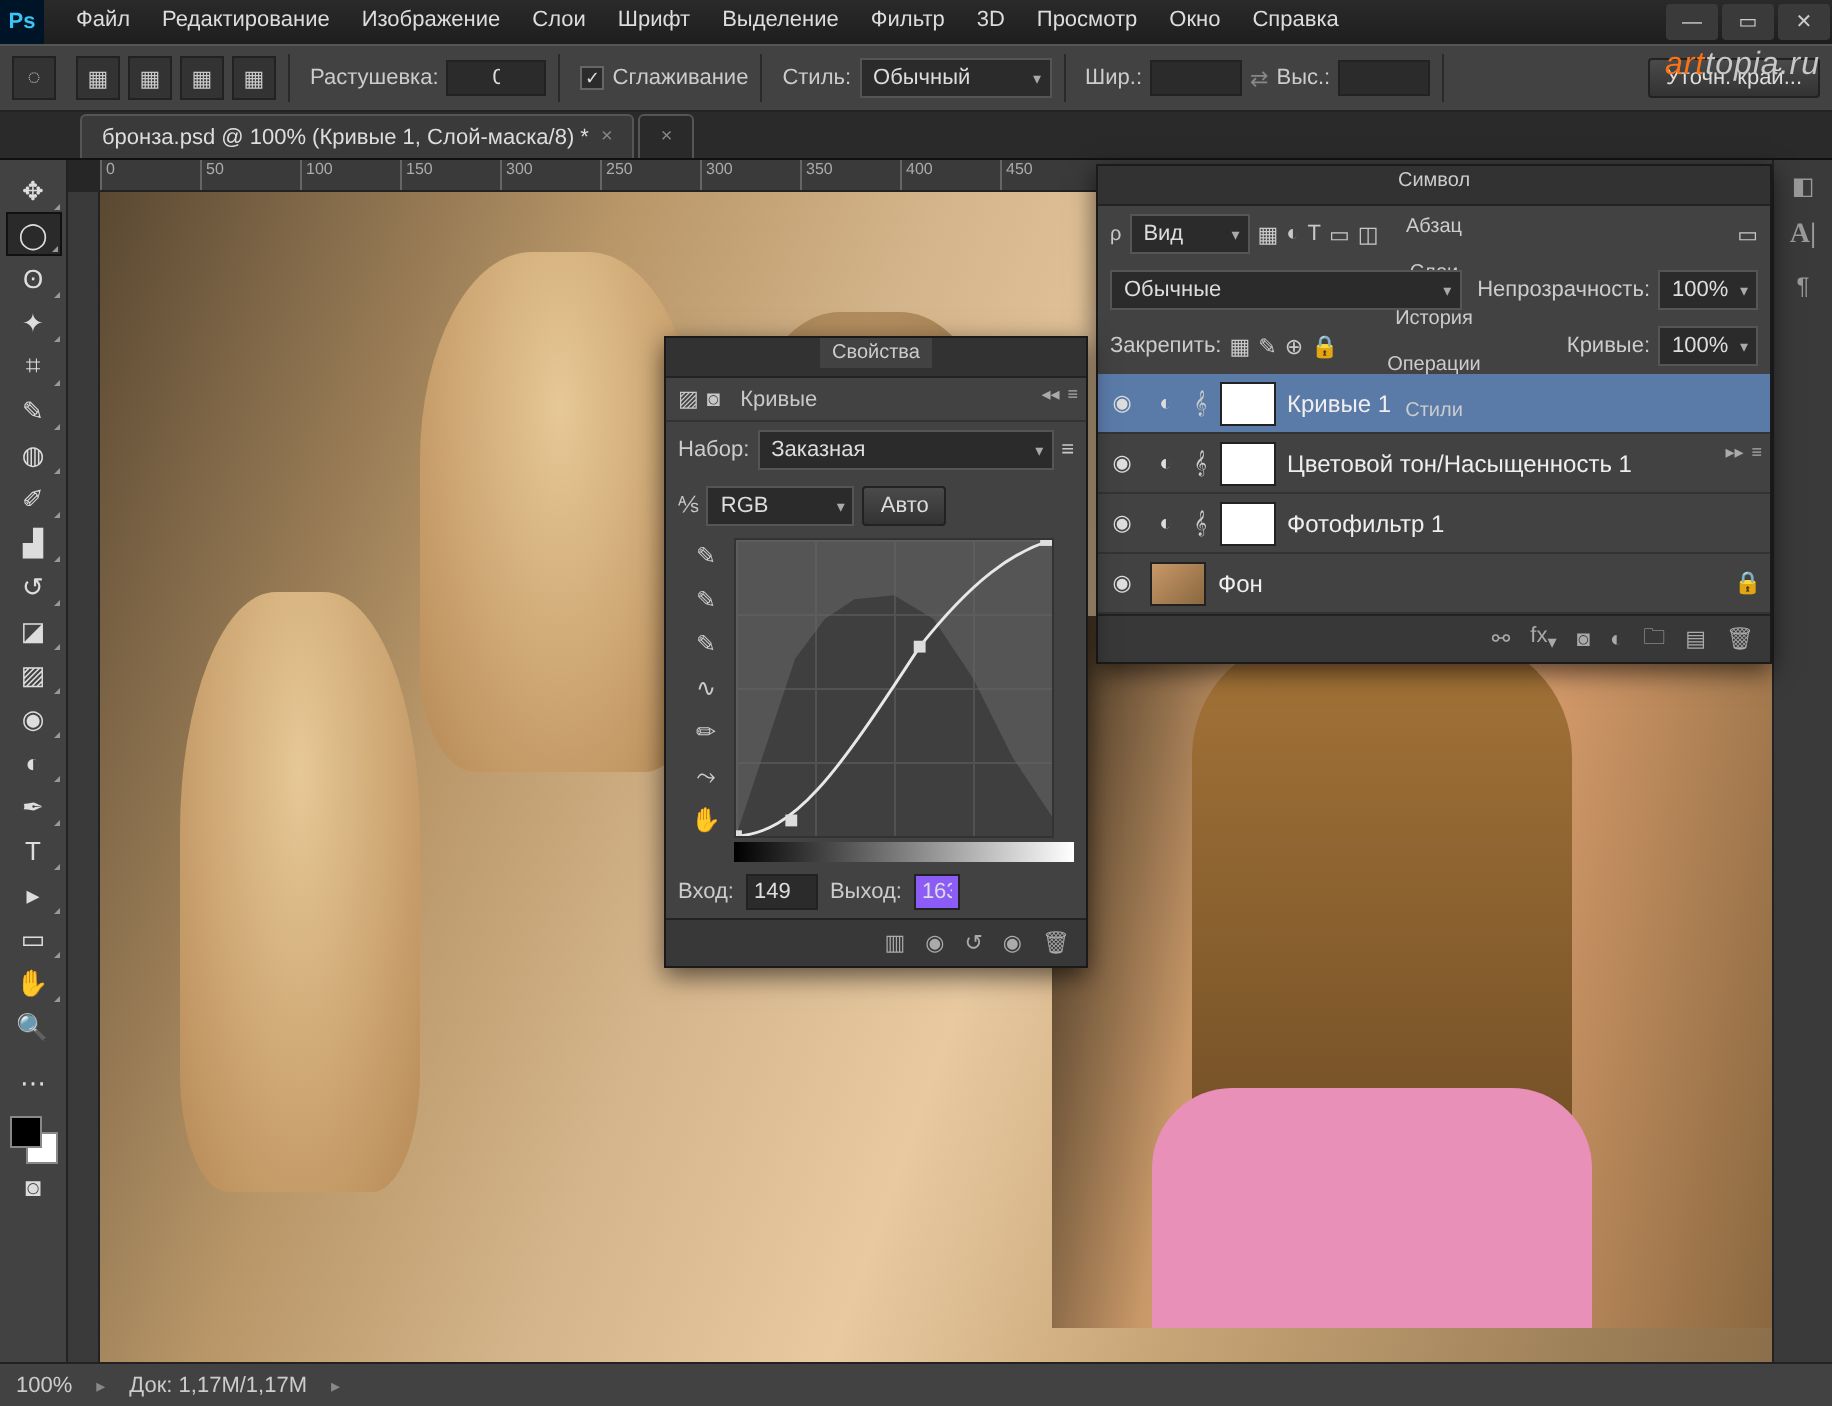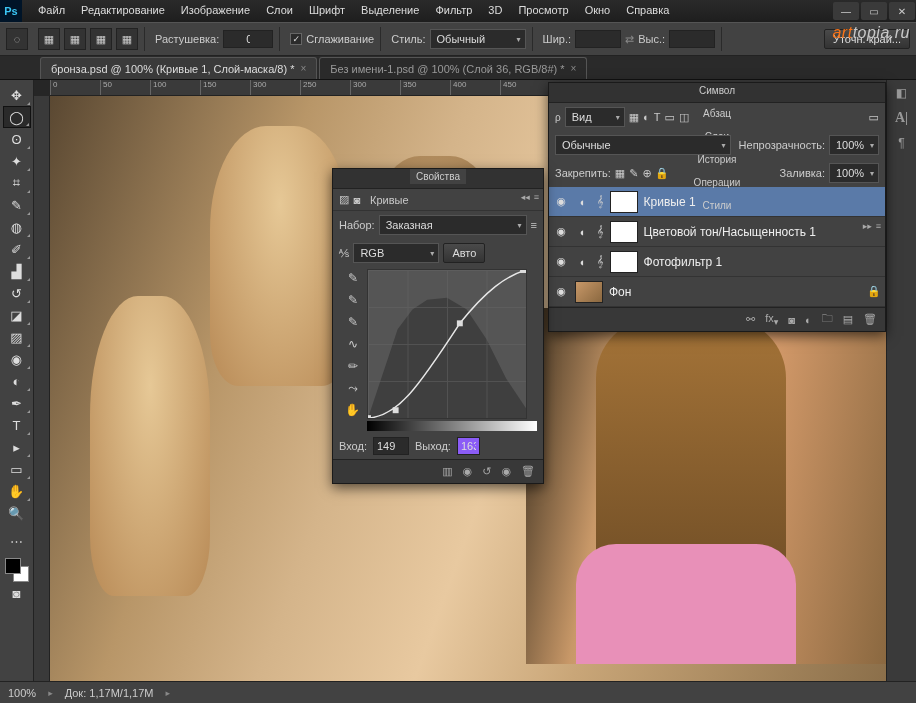--- a/index.html
+++ b/index.html
@@ -146,21 +146,20 @@
   <div style="flex:1"></div>
   <div class="btn-sm">Уточн. край...</div>
 </div>
 
 <div class="tabs-row">
   <div class="doc-tab">
       <span>бронза.psd @ 100% (Кривые 1, Слой-маска/8) *</span>
       <span class="x">×</span>
     </div>
   <div class="doc-tab inactive">
-      <span>Без имени-1.psd @ 100% (Слой 36, RGB/8#) *</span>
       <span class="x">×</span>
     </div>
 </div>
 
 <div class="workspace">
 
   <div class="toolbox">
     <div class="tool">✥<span class="tri"></span></div>
     <div class="tool active">◯<span class="tri"></span></div>
     <div class="tool">ʘ<span class="tri"></span></div>
@@ -261,21 +260,21 @@
         <span class="chev">▾</span>
       </div>
   </div>
   <div class="panel-row">
     <label>Закрепить:</label>
     <span>▦</span>
     <span>✎</span>
     <span>⊕</span>
     <span>🔒</span>
     <div style="flex:1"></div>
-    <label>Заливка:</label>
+    <label>Кривые:</label>
     <div class="select" style="width:50px">
         <span>100%</span>
         <span class="chev">▾</span>
       </div>
   </div>
 
   <div class="layer-row sel">
     <span class="eye">◉</span>
     <span class="eye">◐</span>
     <span style="color:#ccc">𝄞</span>
@@ -331,21 +330,21 @@
   <div class="panel-row">
     <label>Набор:</label>
     <div class="select" style="flex:1">
         <span>Заказная</span>
         <span class="chev">▾</span>
       </div>
     <span>≡</span>
   </div>
   <div class="panel-row">
     <span>⅍</span>
-    <div class="select" style="width:86px">
+    <div class="select" style="width:74px">
         <span>RGB</span>
         <span class="chev">▾</span>
       </div>
     <div class="btn-sm">Авто</div>
   </div>
   <div style="display:flex; padding:0 6px;">
     <div class="curves-side">
       <span>✎</span>
       <span>✎</span>
       <span>✎</span>

